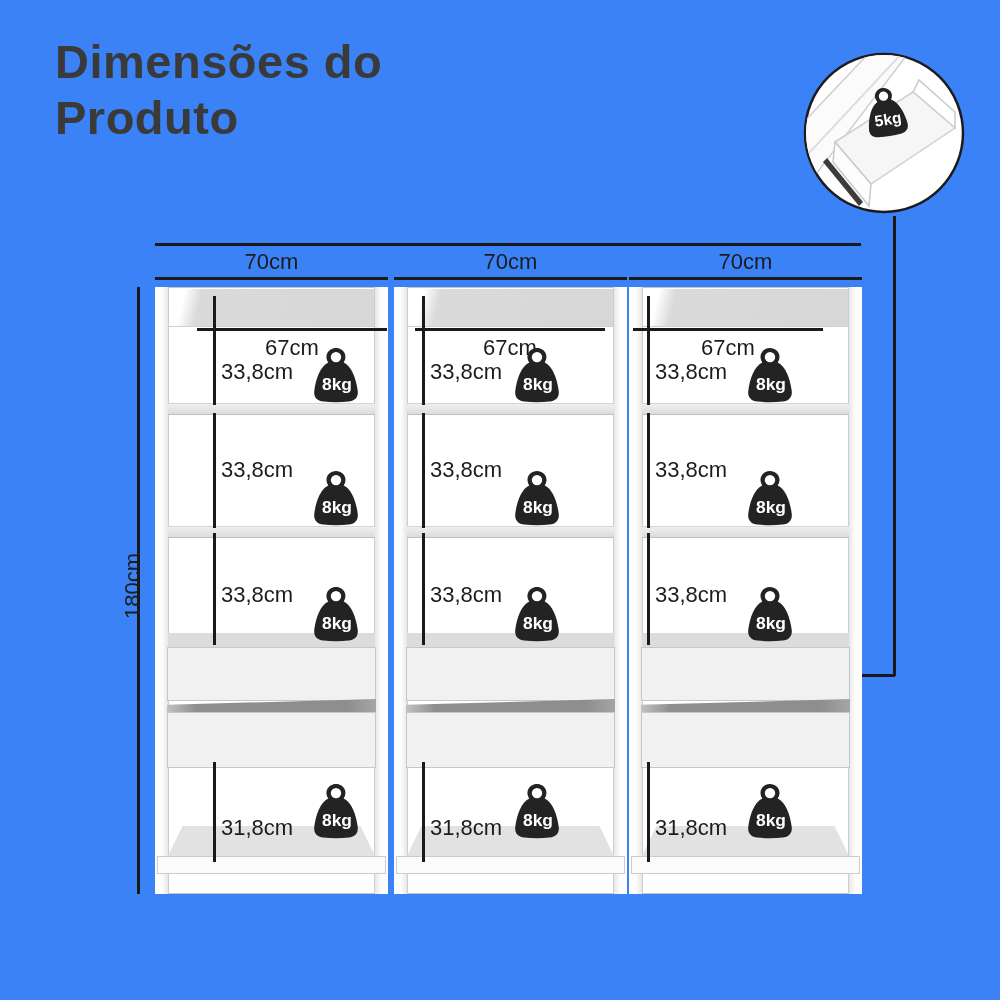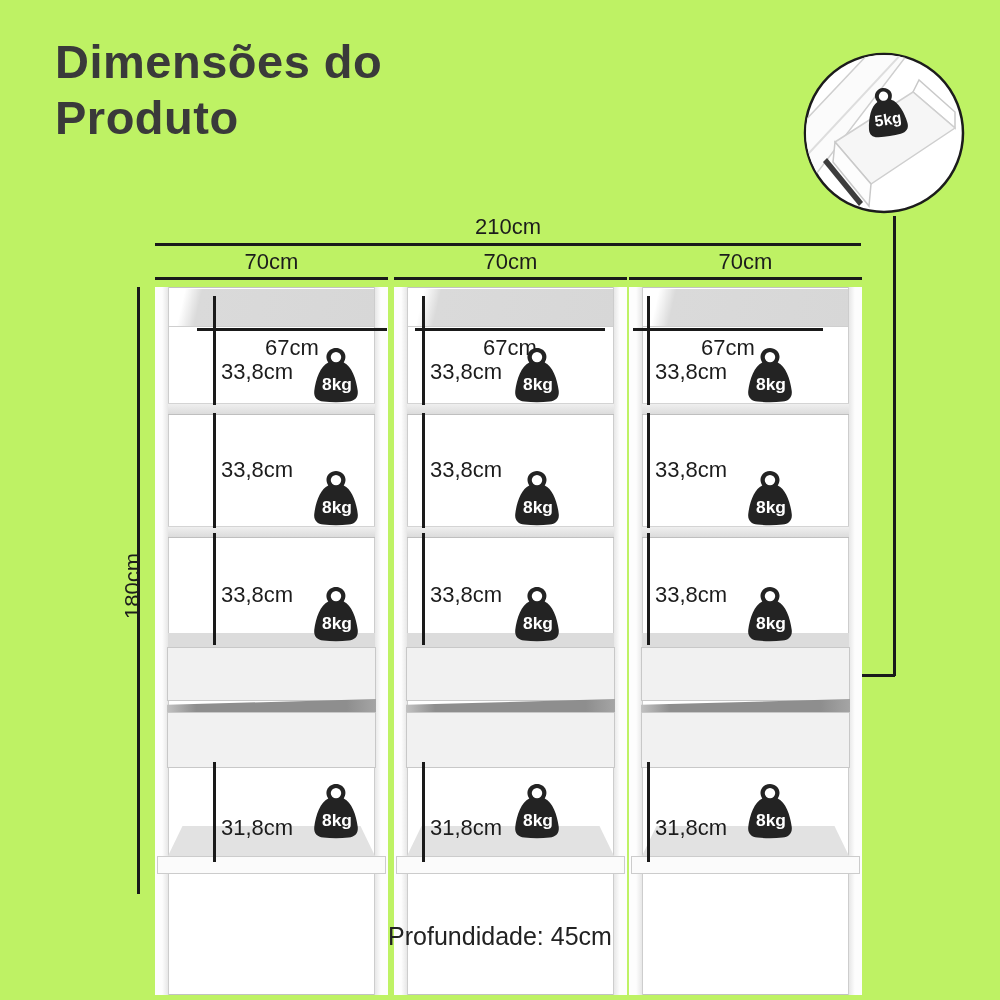--- a/index.html
+++ b/index.html
@@ -1,31 +1,31 @@
 <!DOCTYPE html>
 <html><head>
 <meta charset="utf-8">
 <style>
   html,body{margin:0;padding:0;background:#ffffff;}
-  .stage{position:relative;width:1000px;height:1000px;background:#bef264;overflow:hidden;
+  .stage{position:relative;width:1000px;height:1000px;background:#3b82f6;overflow:hidden;
          font-family:"Liberation Sans", sans-serif;color:#1c1c1c;text-decoration:underline;}
   .abs{position:absolute;}
 
   
   .page-title{position:absolute;left:55px;top:34px;width:440px;
     font-size:47px;line-height:1.2;font-weight:bold;color:#3a3a3a;letter-spacing:.5px;}
 
   
   .dimline{position:absolute;background:#1a1a1a;}
   .lbl{position:absolute;font-size:22px;color:#1c1c1c;white-space:nowrap;}
   .lbl.center{text-align:center;}
   .rot{transform:rotate(-90deg);transform-origin:center center;}
 
   
-  .unit{position:absolute;top:287px;width:233px;height:708px;}
+  .unit{position:absolute;top:287px;width:233px;height:607px;}
   .unit.u0{left:155px;--lx:42px;--vx:58px;--wx:150px;}
   .unit.u1{left:394px;--lx:21px;--vx:28px;--wx:112px;}
   .unit.u2{left:629px;--lx:4px; --vx:18px;--wx:110px;}
 
   .u-frame{position:absolute;inset:0;background:#ffffff;border:1.5px solid #c2c2c2;}
   .u-top{position:absolute;left:13px;right:13px;top:2px;height:37px;
     background:linear-gradient(103deg,#ffffff 8%,#dadada 16%,#d7d7d7 100%);
     border-bottom:1px solid #cfcfcf;}
   .u-post{position:absolute;top:0;bottom:0;width:13px;}
   .u-post-l{left:0;background:linear-gradient(90deg,#fdfdfd 55%,#e7e7e7);border-right:1px solid #cdcdcd;}
@@ -100,21 +100,20 @@
     </g>
   </svg>
   <svg class="kb inset-kb abs" viewBox="0 0 64 60">
     <use href="#kbshape"></use>
     <text class="kbt" x="33" y="45" text-anchor="middle">5kg</text>
   </svg>
 
   <div class="dimline" style="left:893px;top:216px;width:2.5px;height:460px;"></div>
   <div class="dimline" style="left:782px;top:674px;width:113px;height:2.5px;"></div>
 
-  <div class="lbl center" style="left:155px;top:214px;width:706px;">210cm</div>
   <div class="dimline" style="left:155px;top:243px;width:706px;height:3px;"></div>
 
   <div class="lbl center" style="left:155px;top:249px;width:233px;">70cm</div>
   <div class="lbl center" style="left:394px;top:249px;width:233px;">70cm</div>
   <div class="lbl center" style="left:629px;top:249px;width:233px;">70cm</div>
   <div class="dimline" style="left:155px;top:277px;width:233px;height:3px;"></div>
   <div class="dimline" style="left:394px;top:277px;width:233px;height:3px;"></div>
   <div class="dimline" style="left:629px;top:277px;width:233px;height:3px;"></div>
 
   <div class="dimline" style="left:137px;top:287px;width:3px;height:607px;"></div>
@@ -236,15 +235,14 @@
     <svg class="kb u-w u-w3" viewBox="0 0 64 60">
         <use href="#kbshape"></use>
         <text class="kbt" x="33" y="45" text-anchor="middle">8kg</text>
       </svg>
     <svg class="kb u-w u-w4" viewBox="0 0 64 60">
         <use href="#kbshape"></use>
         <text class="kbt" x="33" y="45" text-anchor="middle">8kg</text>
       </svg>
   </div>
 
-  <div class="depth-note">Profundidade: 45cm</div>
 
 </div>
 
 </body></html>

